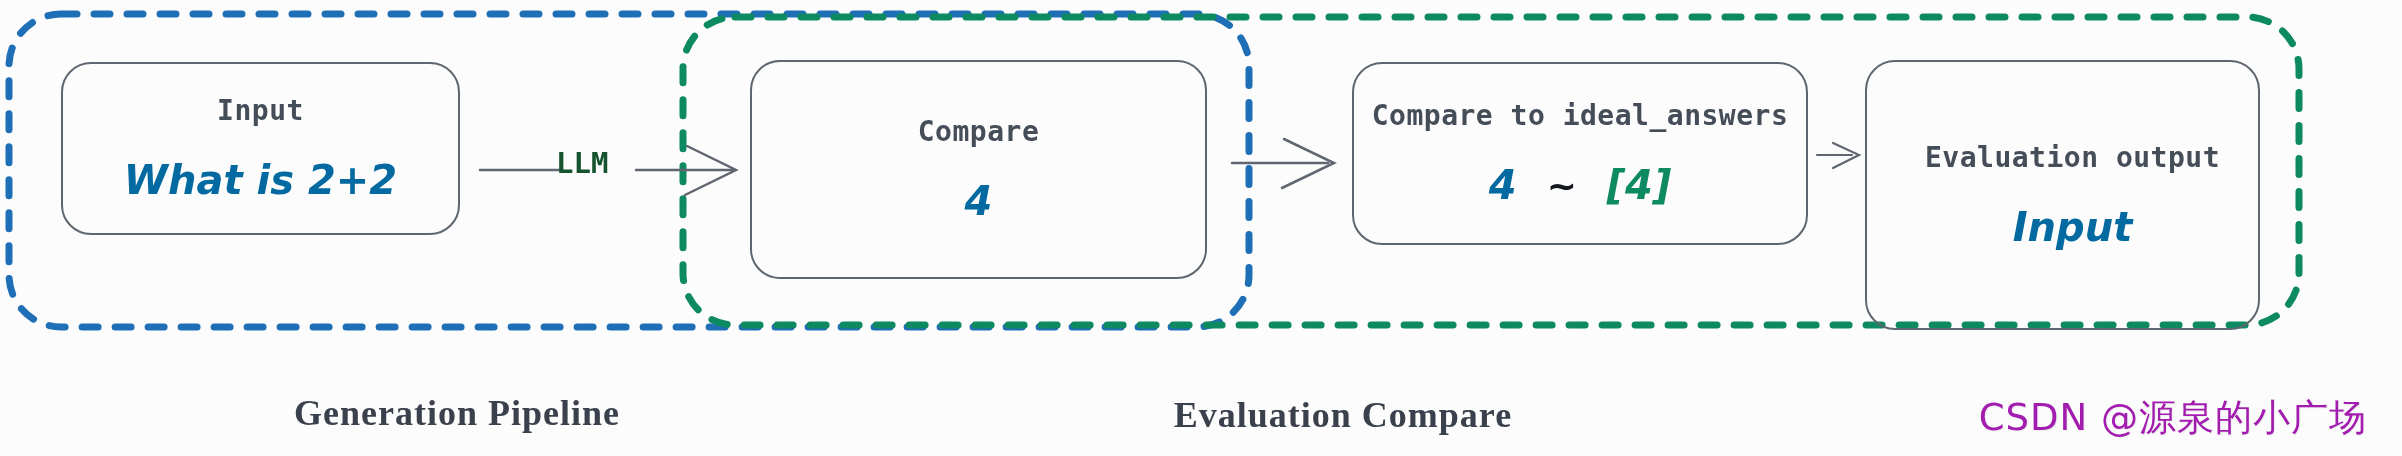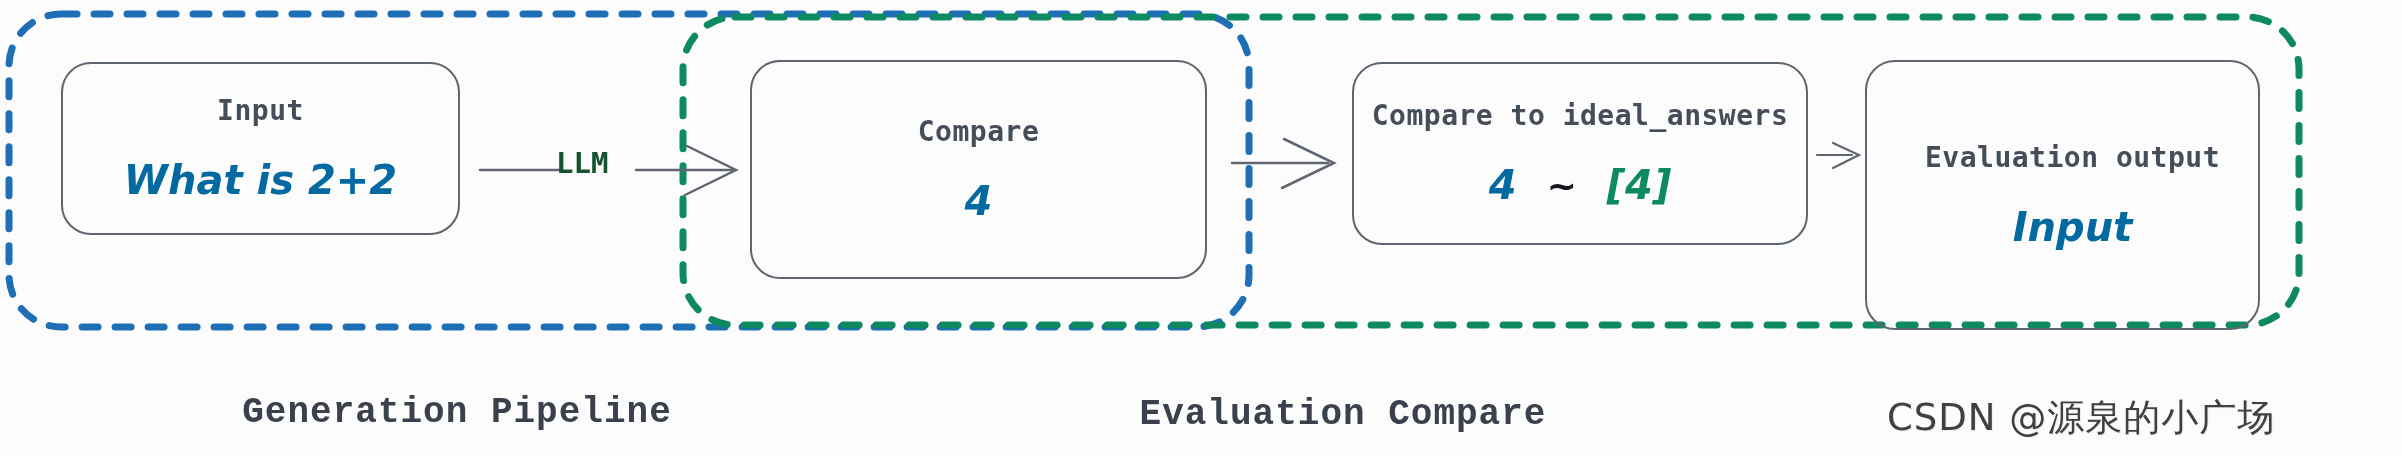--- a/index.html
+++ b/index.html
@@ -59,38 +59,38 @@
     text-align: left;
     font-size: 29px;
     font-weight: 600;
     color: #14532d;
   }
 
   .pipeline-label {
     position: absolute;
     width: 520px;
     text-align: center;
-    font-family: Liberation Mono, monospace;
+    font-family: Liberation Serif, serif;
     font-size: 36px;
     font-weight: 600;
     color: #3a414c;
     letter-spacing: 1px;
     white-space: nowrap;
   }
   #gen-label  { left: 197px;  top: 392px; }
   #eval-label { left: 1083px; top: 394px; }
 
   .watermark {
     position: absolute;
     left: 1887px; top: 393px;
     width: 480px;
-    text-align: left;
+    text-align: right;
     font-family: "DejaVu Sans", "Liberation Sans", sans-serif;
     font-size: 37px;
-    color: #404040;
+    color: #a21caf;
     text-shadow: 1px 1px 0 #eeeeee;
     white-space: nowrap;
     letter-spacing: 1px;
   }
 </style>
 </head>
 <body>
 
 <div class="stage">
 

